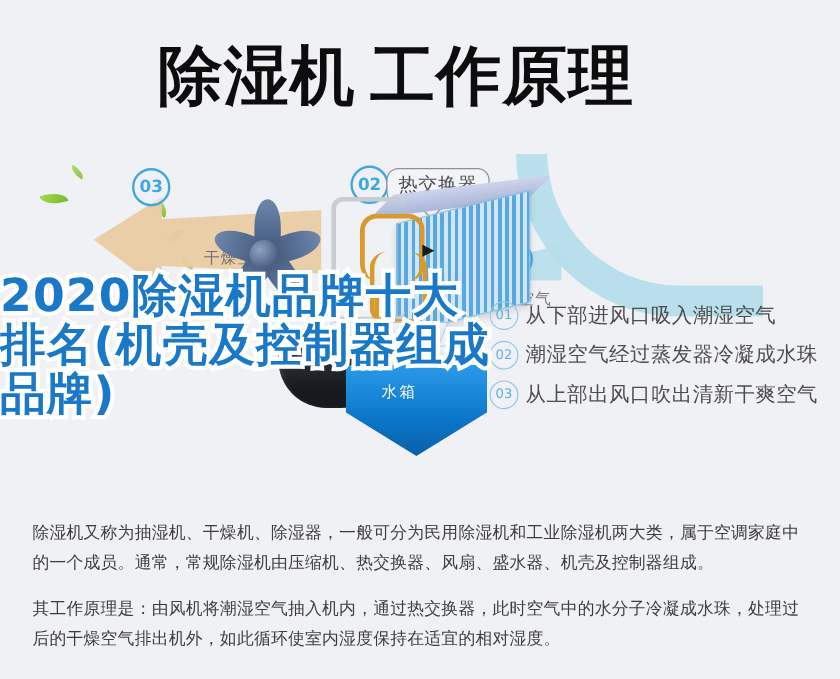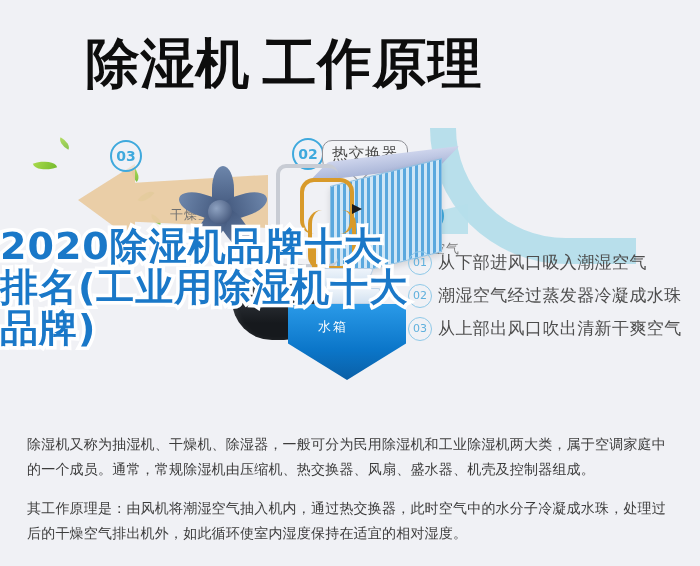--- a/index.html
+++ b/index.html
@@ -24,20 +24,21 @@
   
   .title-band {
     position: absolute;
     left: 0;
     top: 28px;
     width: 568px;
     height: 72px;
     display: flex;
     align-items: center;
     justify-content: center;
+    padding-left: 46px;
   }
   .title-text {
     font-size: 54px;
     font-weight: 700;
     color: #0d0d0d;
     letter-spacing: 1px;
     line-height: 1;
     white-space: nowrap;
     font-family: "DejaVu Sans", "Liberation Sans", sans-serif;
   }
@@ -446,21 +447,21 @@
       </div>
       <div class="step-row">
         <span class="step-num">03</span>
         <span class="step-txt">从上部出风口吹出清新干爽空气</span>
       </div>
     </div>
   </div>
 
   <div class="overlay">
     <div class="overlay-line">2020除湿机品牌十大</div>
-    <div class="overlay-line">排名(工业用除湿机十大</div>
+    <div class="overlay-line">排名(机壳及控制器组成</div>
     <div class="overlay-line">品牌)</div>
   </div>
 
   <div class="body-copy">
     <p class="para p1">除湿机又称为抽湿机、干燥机、除湿器，一般可分为民用除湿机和工业除湿机两大类，属于空调家庭中的一个成员。通常，常规除湿机由压缩机、热交换器、风扇、盛水器、机壳及控制器组成。</p>
     <p class="para p2">其工作原理是：由风机将潮湿空气抽入机内，通过热交换器，此时空气中的水分子冷凝成水珠，处理过后的干燥空气排出机外，如此循环使室内湿度保持在适宜的相对湿度。</p>
   </div>
 
 </div>
 

